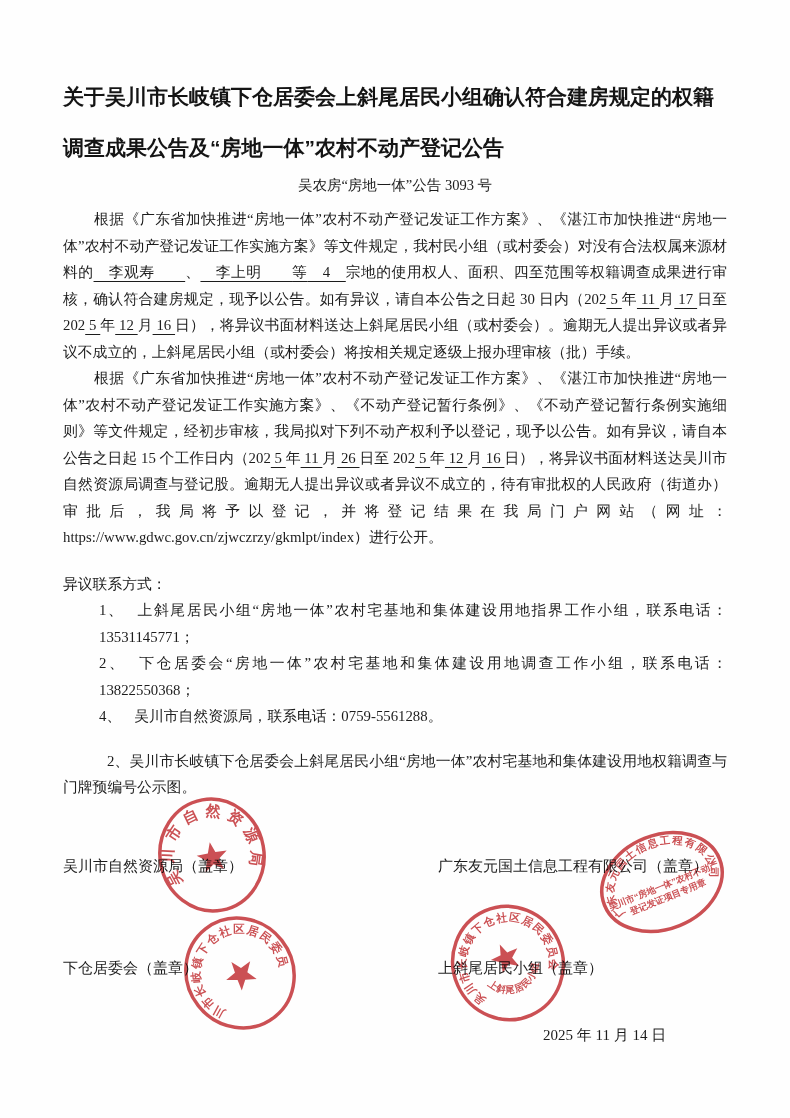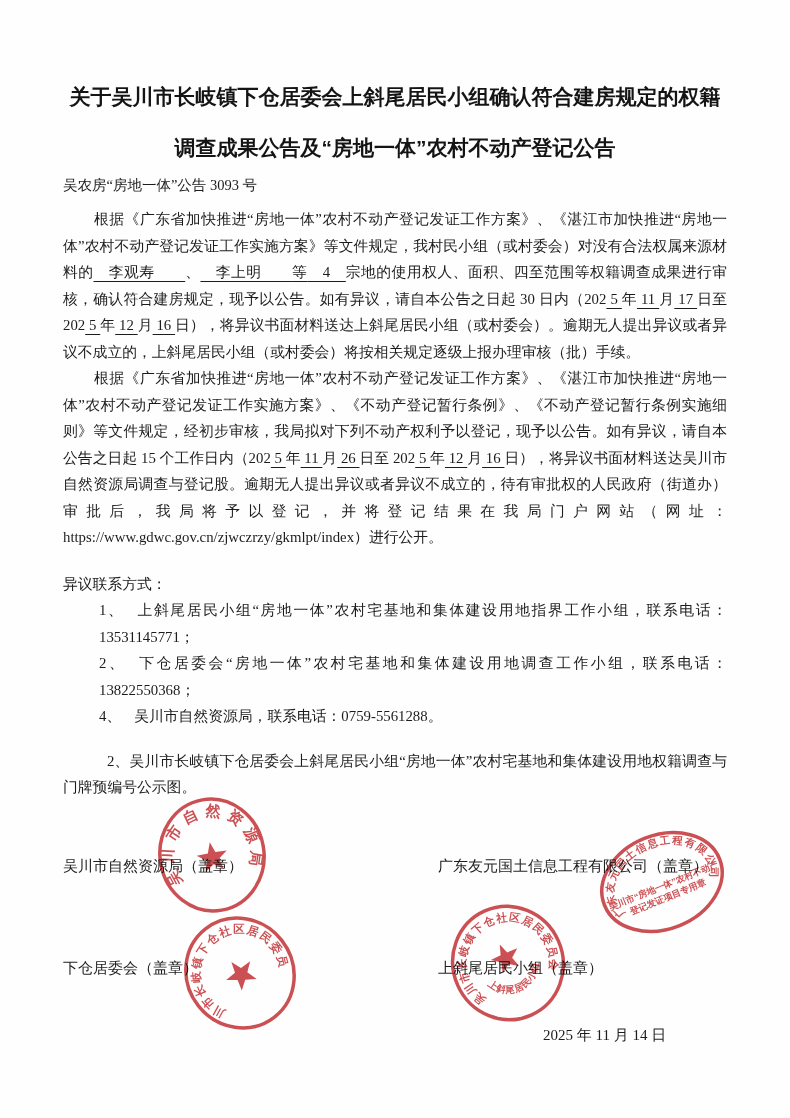--- a/index.html
+++ b/index.html
@@ -17,28 +17,28 @@
     left: 63px;
     top: 0;
     width: 664px;
   }
   .title {
     margin: 71px 0 0 0;
     font-family: "Liberation Sans", "DejaVu Sans", sans-serif;
     font-weight: 700;
     font-size: 21px;
     line-height: 51px;
-    text-align: center;
+    text-align: left;
     color: #141414;
   }
   .docnum {
     margin-top: 2px;
     font-size: 14.5px;
     line-height: 20px;
-    text-align: left;
+    text-align: center;
   }
   .para {
     margin: 0;
     font-size: 14.8px;
     line-height: 26.5px;
     text-align: justify;
     text-indent: 31px;
   }
   .para.first { margin-top: 11px; }
   .u { text-decoration: underline; text-underline-offset: 4px; }

